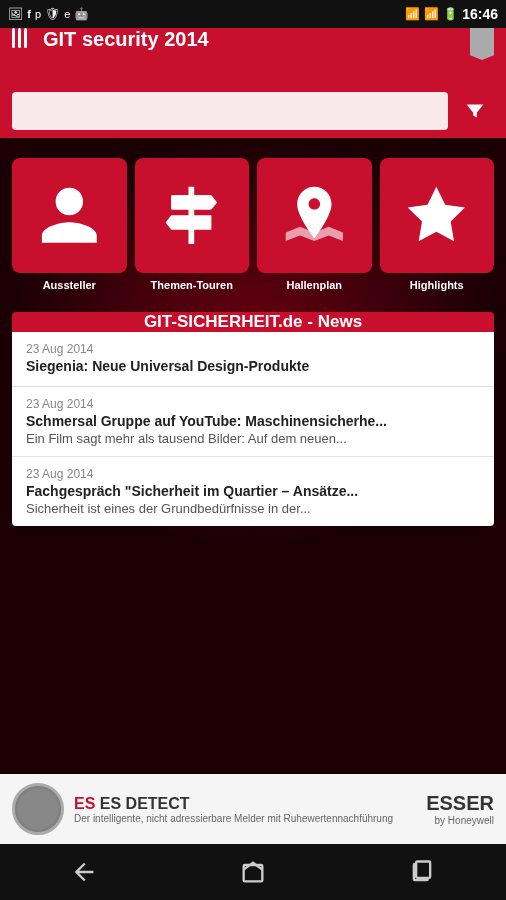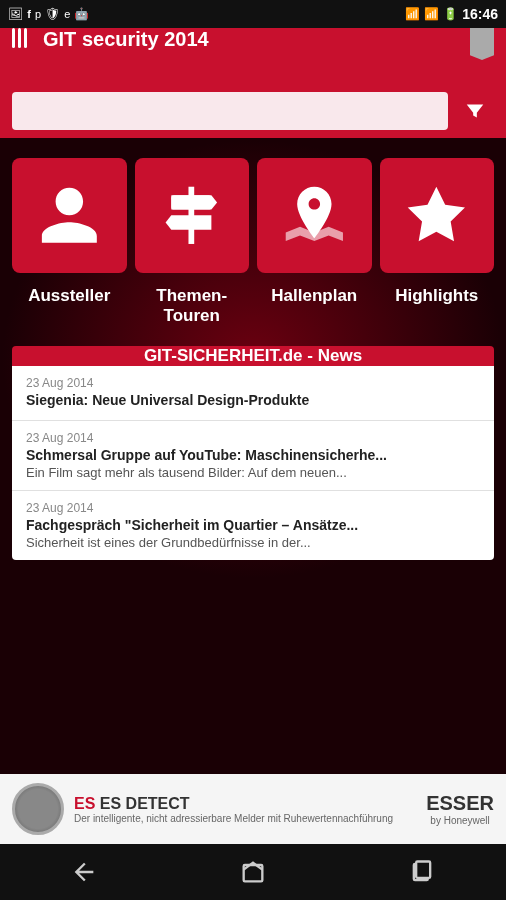--- a/index.html
+++ b/index.html
@@ -123,25 +123,24 @@
       justify-content: center;
       margin-bottom: 6px;
     }
     .grid-icon-box svg {
       width: 60%;
       height: 60%;
       fill: white;
     }
     .grid-label {
       color: white;
-      font-size: 17px;
+      font-size: 11px;
       font-weight: bold;
       text-align: center;
       line-height: 1.2;
-      margin-top: 7px;
     }
 
     
     .news-section {
       width: 100%;
     }
     .news-header {
       background: #c8102e;
       color: white;
       text-align: center;
@@ -215,21 +214,21 @@
       font-weight: bold;
       color: #333;
     }
     .ad-sub {
       font-size: 10px;
       color: #666;
     }
     .ad-logo-right {
       display: flex;
       flex-direction: column;
-      align-items: center;
+      align-items: flex-end;
       font-size: 11px;
       color: #555;
     }
     .ad-logo-esser {
       font-size: 20px;
       font-weight: bold;
       color: #333;
     }
 
     

